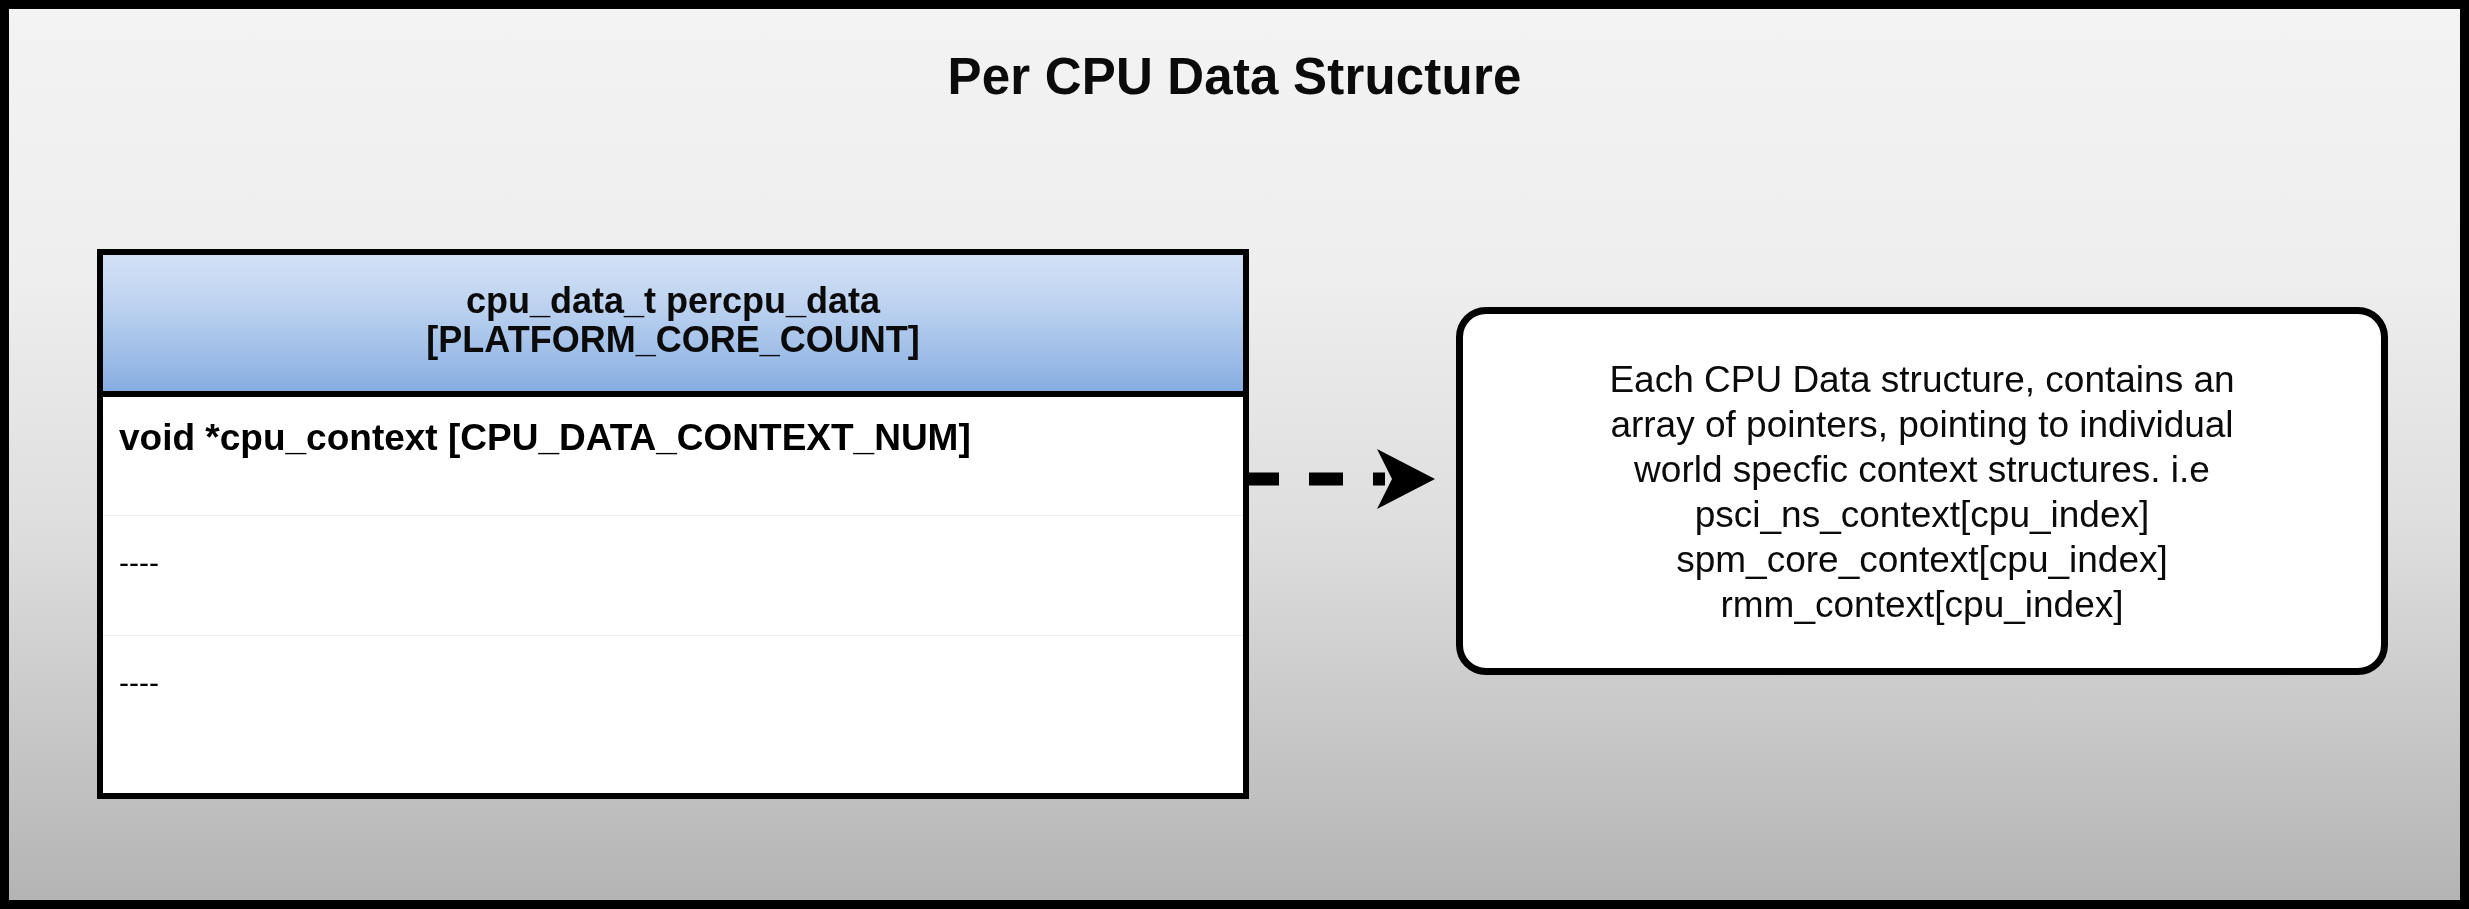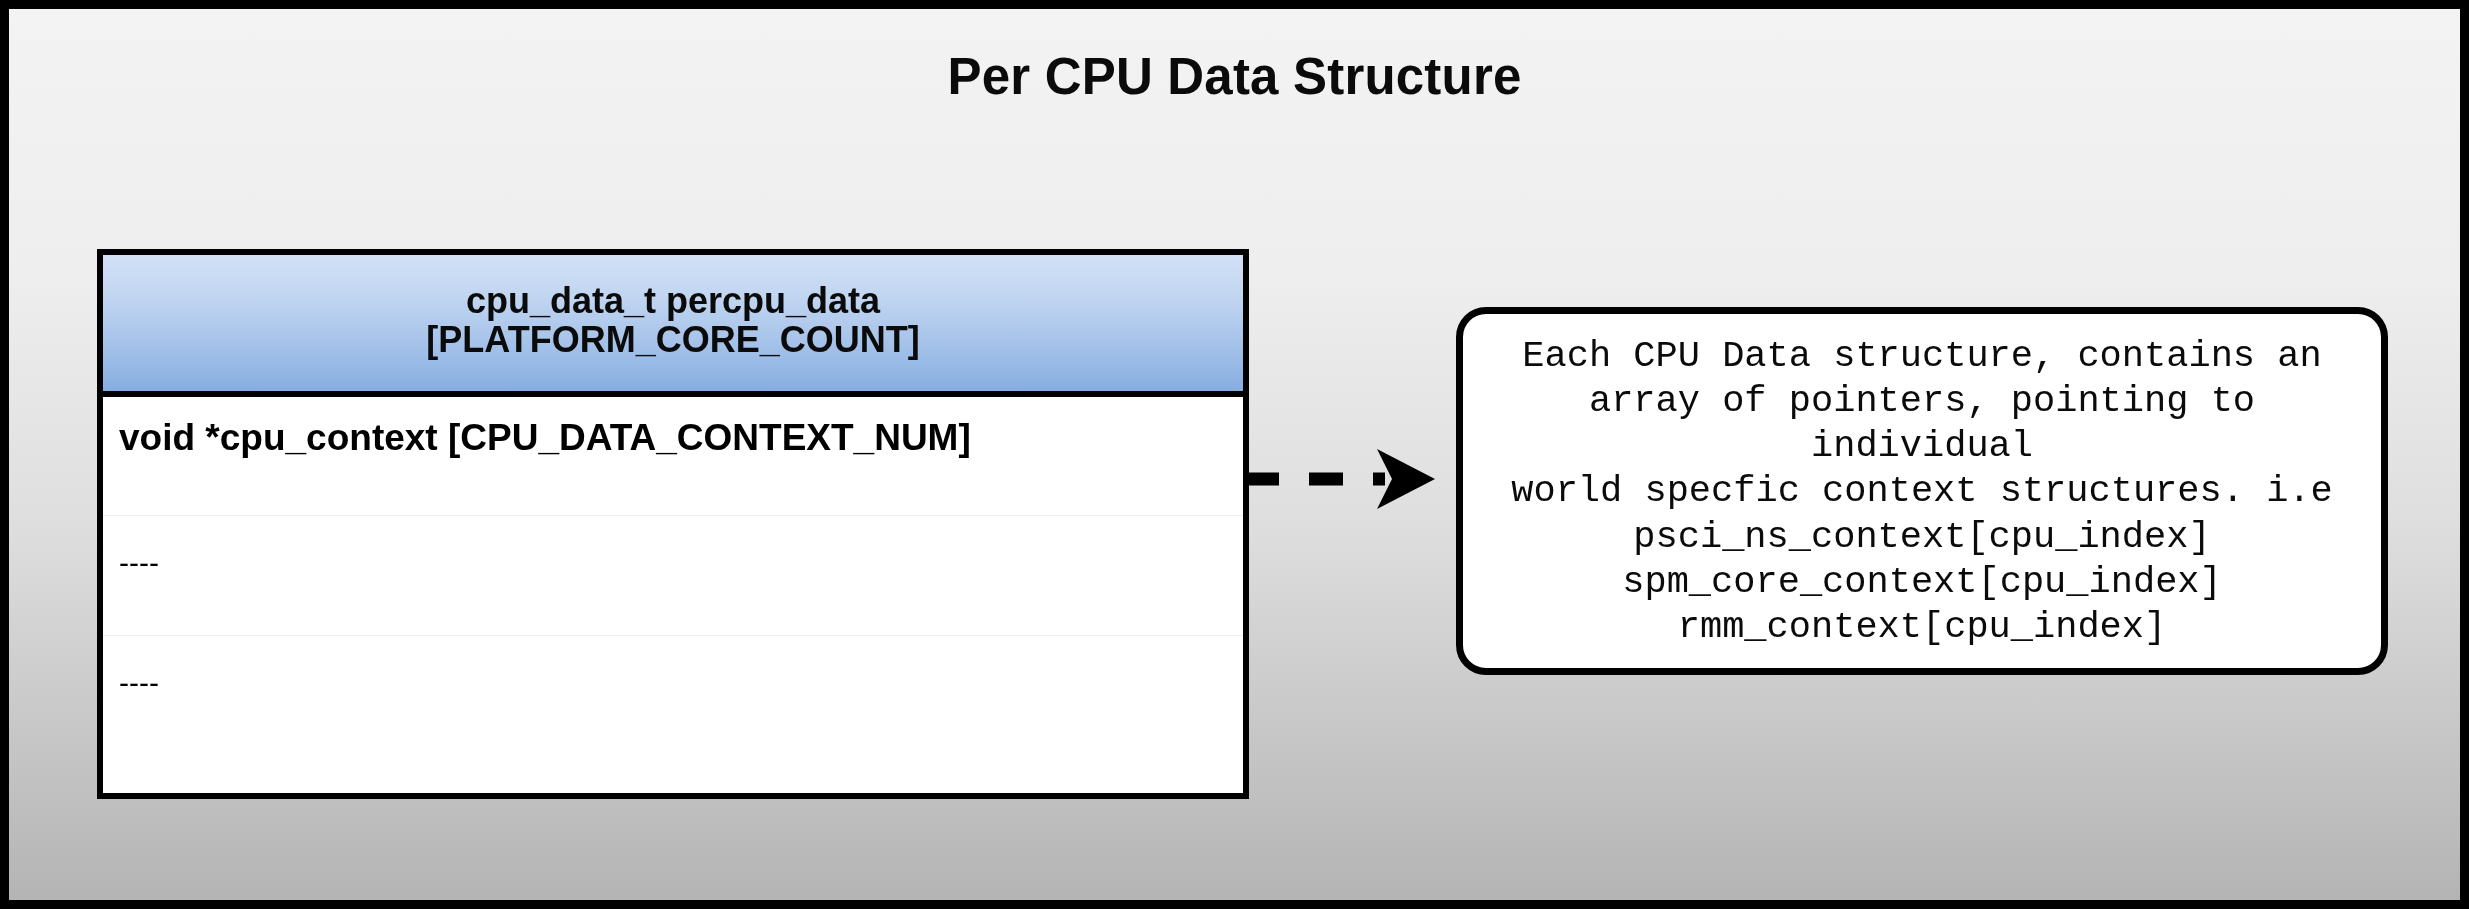--- a/index.html
+++ b/index.html
@@ -126,21 +126,20 @@
     justify-content: center;
   }
   #callout-text {
     text-align: center;
     font-size: 37px;
     line-height: 1.22;
     color: #0b0b0b;
     white-space: pre-line;
     padding: 0 14px;
     margin-top: 2px;
-    font-family: Liberation Mono, monospace;
   }
 </style>
 </head>
 <body>
 
 <div id="canvas">
 
   <div id="title">Per CPU Data Structure</div>
 
   <div id="struct-table">

